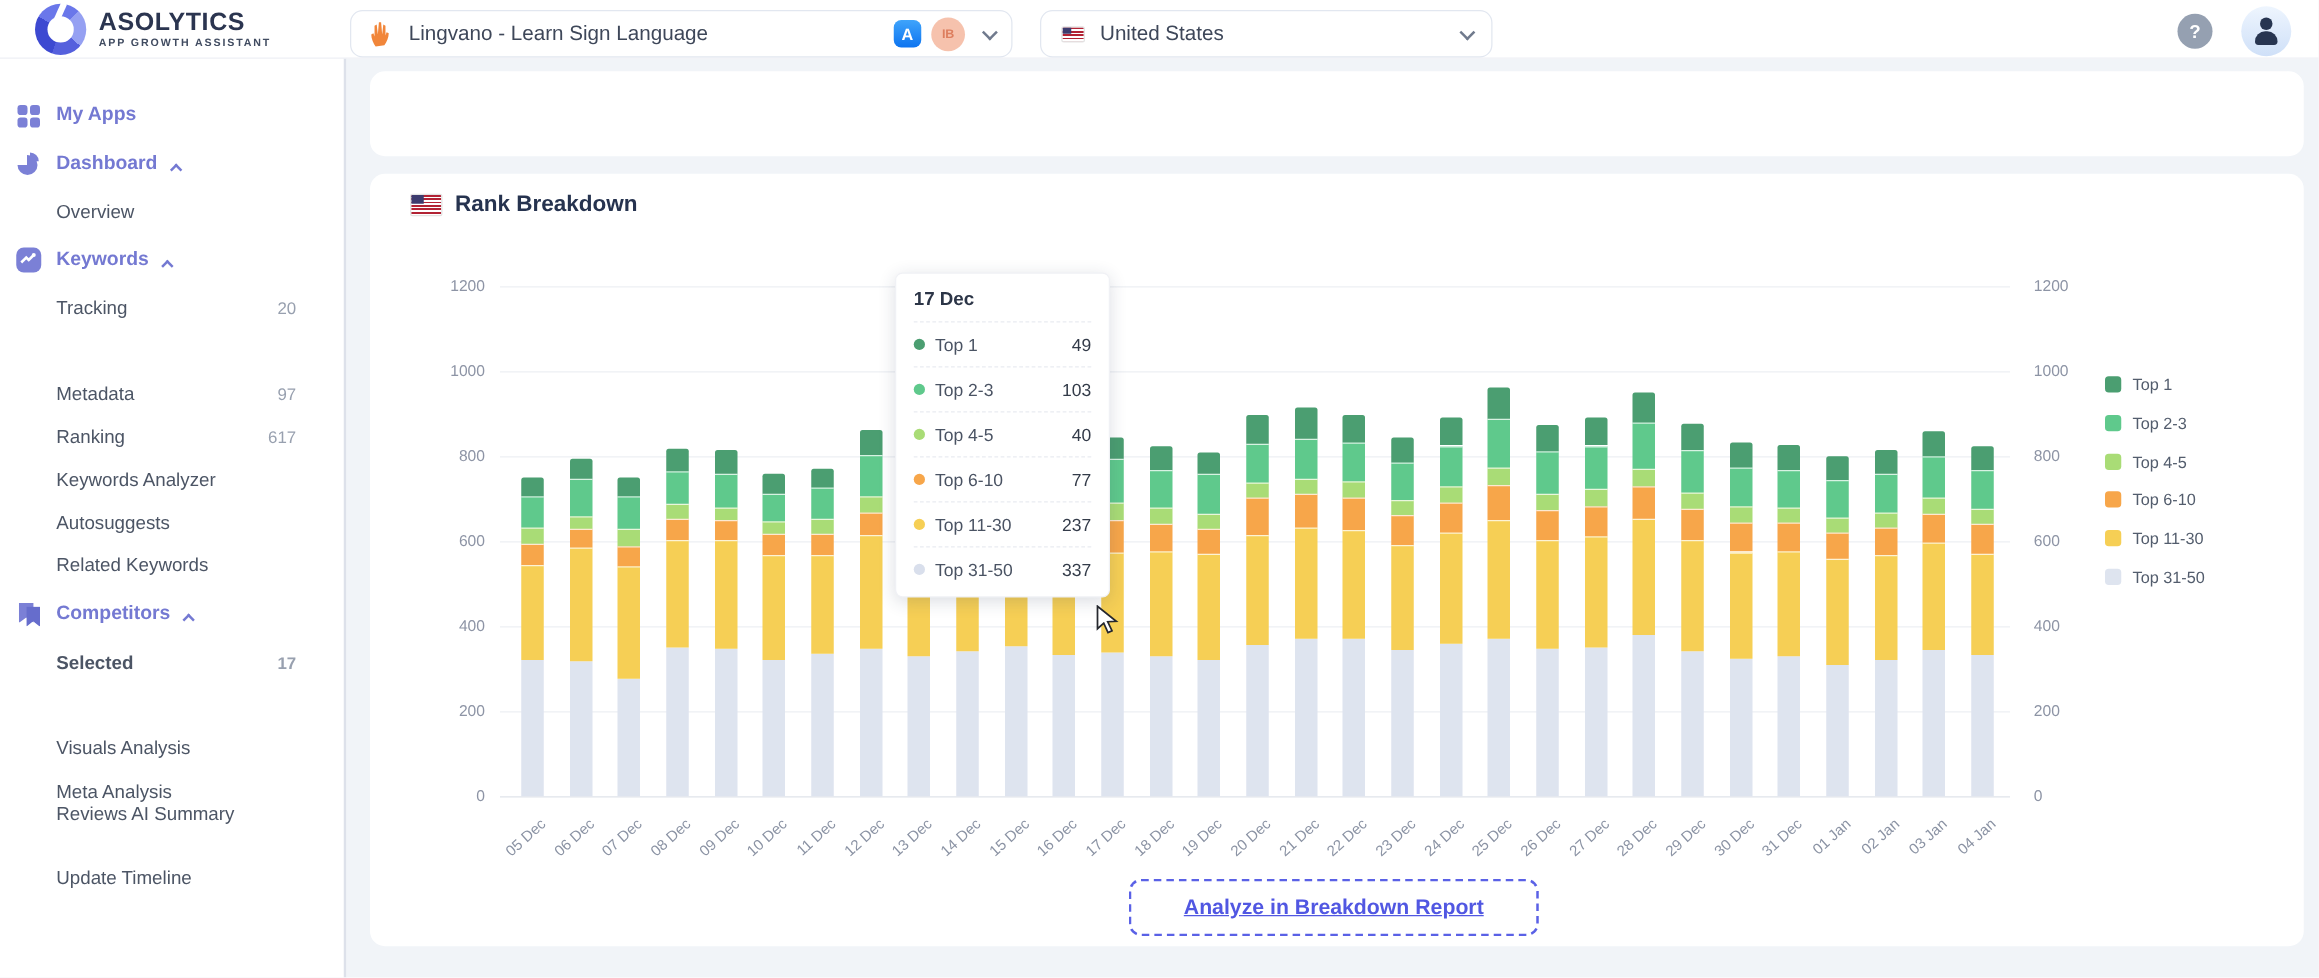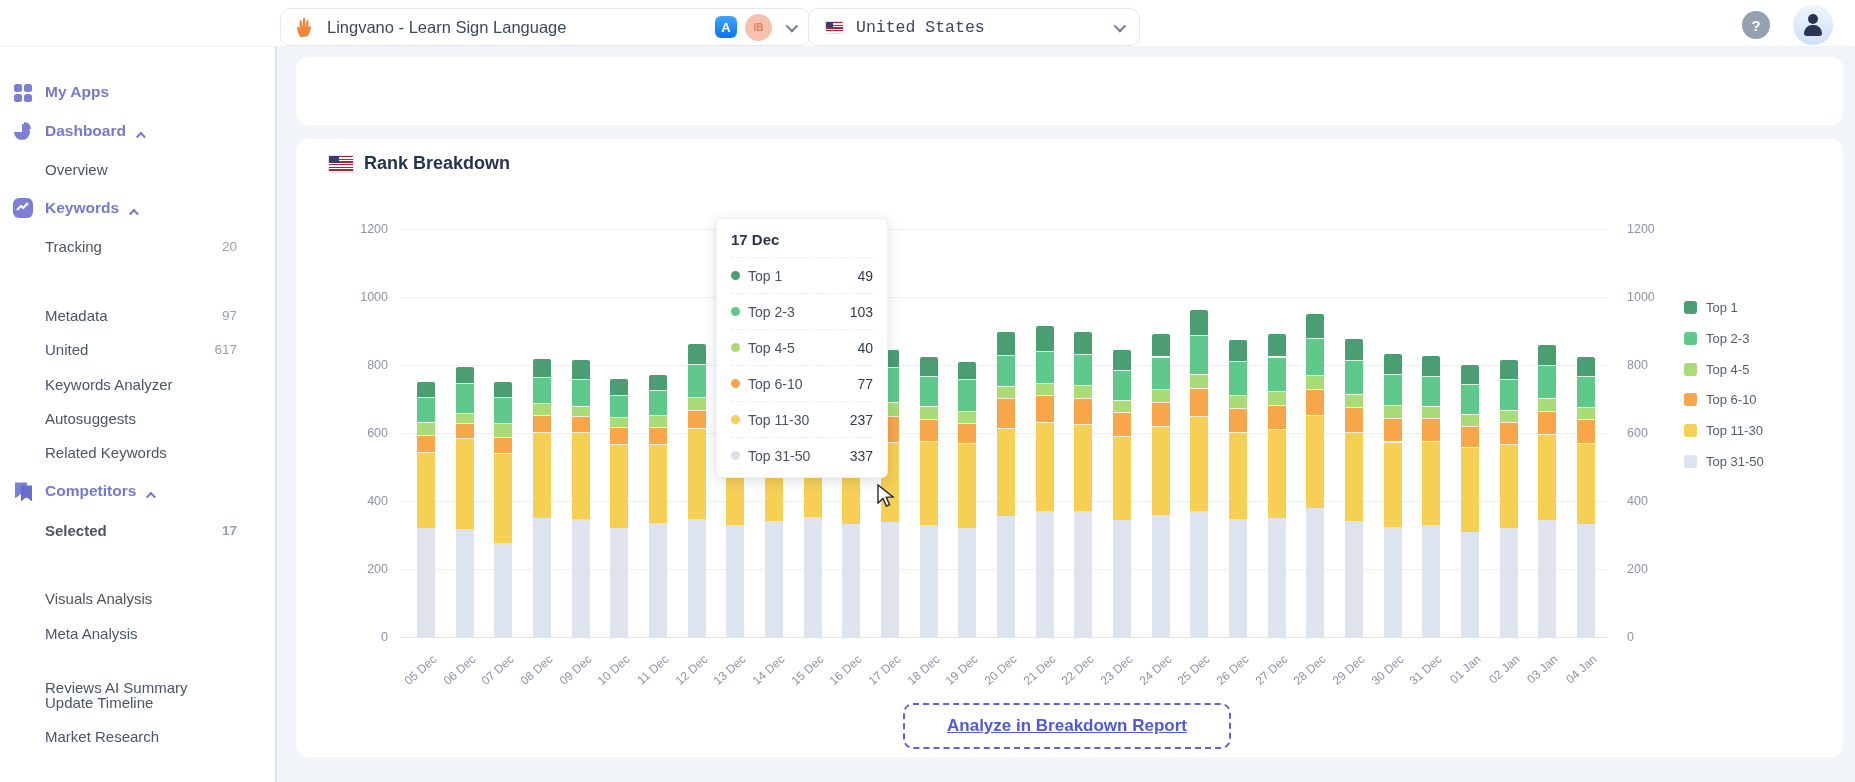--- a/index.html
+++ b/index.html
@@ -14,21 +14,21 @@
   .header { position:absolute; left:0; top:0; width:1855px; height:47px; background:#fff; border-bottom:1px solid #eef0f5; z-index:5; }
   .logo { position:absolute; left:28px; top:3px; display:flex; align-items:center; gap:10px; }
   .logo-donut { position:relative; width:41px; height:41px; border-radius:50%;
     background:conic-gradient(from 200deg, #3d49d1 0deg 100deg, #6a77ea 100deg 205deg, #95a0f2 205deg 290deg, #5560dd 290deg 360deg); }
   .logo-donut::before { content:""; position:absolute; left:10px; top:10px; width:21px; height:21px; border-radius:50%; background:#fff; }
   .logo-donut::after { content:""; position:absolute; left:18px; top:-1px; width:5px; height:14px; background:#fff; transform:rotate(24deg); }
   .logo-name { font-size:20px; font-weight:800; letter-spacing:.5px; color:#2b3550; line-height:21px; }
   .logo-sub { font-size:8.5px; font-weight:700; letter-spacing:1.5px; color:#414c61; }
   .selector { position:absolute; top:8px; height:38px; background:#fff; border:1px solid #e2e7f0; border-radius:10px; display:flex; align-items:center; cursor:pointer; }
   .sel-app { left:280px; width:530px; padding:0 14px; }
-  .sel-country { left:808px; width:332px; padding:0 16px;font-family:Liberation Mono, monospace; }
+  .sel-country { left:832px; width:362px; padding:0 16px; }
   .sel-text { font-size:16.5px; color:#3e4759; white-space:nowrap; }
   .chev { width:9px; height:9px; border-right:2px solid #707a8d; border-bottom:2px solid #707a8d; transform:rotate(45deg) translateY(-2px); margin-left:14px; }
   .hand-icon { width:18px; height:21px; margin-right:14px; flex:none; }
   .appstore { width:22px; height:22px; border-radius:6px; background:linear-gradient(#3fa4fb,#0d74f0); color:#fff; font-size:13px; font-weight:800; display:flex; align-items:center; justify-content:center; margin-left:auto; }
   .ib-badge { width:27px; height:27px; border-radius:50%; background:#f6c2ad; color:#dd7e5e; font-size:10px; font-weight:800; display:flex; align-items:center; justify-content:center; margin-left:8px; }
   .usflag { position:relative; background:repeating-linear-gradient(#b22234 0 1.4px, #fff 1.4px 2.7px); border:1px solid #e3e3e3; border-radius:2px; overflow:hidden; flex:none; }
   .usflag::after { content:""; position:absolute; left:0; top:0; width:42%; height:48%; background:#3c3b6e; }
   .flag-sm { width:19px; height:13px; margin-right:12px; }
   .help-btn { position:absolute; left:1742px; top:11px; width:28px; height:28px; border-radius:50%; background:#95a0b1; color:#fff; font-size:15px; font-weight:700; display:flex; align-items:center; justify-content:center; cursor:pointer; }
   .avatar { position:absolute; left:1793px; top:5px; width:40px; height:40px; border-radius:50%; background:linear-gradient(#eef5fe,#cfe0f8); cursor:pointer; }
@@ -85,20 +85,27 @@
   .tt-val { margin-left:auto; font-size:14px; color:#333b49; }
   
   .action-btn { position:absolute; left:903px; top:703px; width:328px; height:46px; background:#fff; border:2px dashed #5a61e6; border-radius:10px; display:flex; align-items:center; justify-content:center; cursor:pointer; z-index:2; }
   .action-btn span { font-size:17px; font-weight:700; color:#5157e2; text-decoration:underline; }
   .cursor { position:absolute; left:876px; top:484px; z-index:9; }
 </style>
 </head>
 <body>
 
 <div class="header">
+  <div class="logo">
+    <div class="logo-donut"></div>
+    <div>
+      <div class="logo-name">ASOLYTICS</div>
+      <div class="logo-sub">APP GROWTH ASSISTANT</div>
+    </div>
+  </div>
 
   <div class="selector sel-app">
     <svg class="hand-icon" viewBox="0 0 20 24">
       <path fill="#f1863a" d="M6 23c-2-3-4-7-4-11l2-1 1 3V4l2-1 1 9 1-11h2l1 11 1-9 2 1v9l1-3 2 1c0 4-2 8-4 11z"></path>
     </svg>
     <span class="sel-text">Lingvano - Learn Sign Language</span>
     <span class="appstore">A</span>
     <span class="ib-badge">IB</span>
     <span class="chev"></span>
   </div>
@@ -144,21 +151,21 @@
     </div>
     <div class="side-item" style="top: 184.4px;">
       <span class="lbl-sub">Tracking</span>
       <span class="cnt">20</span>
     </div>
     <div class="side-item" style="top: 253.2px;">
       <span class="lbl-sub">Metadata</span>
       <span class="cnt">97</span>
     </div>
     <div class="side-item" style="top: 287.6px;">
-      <span class="lbl-sub">United</span>
+      <span class="lbl-sub">Ranking</span>
       <span class="cnt">617</span>
     </div>
     <div class="side-item" style="top: 322px;">
       <span class="lbl-sub">Keywords Analyzer</span>
     </div>
     <div class="side-item" style="top: 356.4px;">
       <span class="lbl-sub">Autosuggests</span>
     </div>
     <div class="side-item" style="top: 390.8px;">
       <span class="lbl-sub">Related Keywords</span>
@@ -170,28 +177,25 @@
     <div class="side-item" style="top: 468px; font-weight: bold;">
       <span class="lbl-sub">Selected</span>
       <span class="cnt">17</span>
     </div>
     <div class="side-item" style="top: 536.8px;">
       <span class="lbl-sub">Visuals Analysis</span>
     </div>
     <div class="side-item" style="top: 571.2px;">
       <span class="lbl-sub">Meta Analysis</span>
     </div>
-    <div class="side-item" style="top: 625px; padding-left: 36px;">
+    <div class="side-item" style="top: 589px; padding-left: 36px;">
       <span class="lbl-sub">Reviews AI Summary</span>
     </div>
     <div class="side-item" style="top: 640px;">
       <span class="lbl-sub">Update Timeline</span>
-    </div>
-    <div class="side-item" style="top: 674.4px;">
-      <span class="lbl-sub">Market Research</span>
     </div>
   </div>
 <div class="side-scroll"></div>
 
 <div class="card card-remnant"></div>
 <div class="card card-main"></div>
 
 <div class="panel-title-row">
   <span class="usflag flag-title"></span>
   <span class="panel-title">Rank Breakdown</span>

